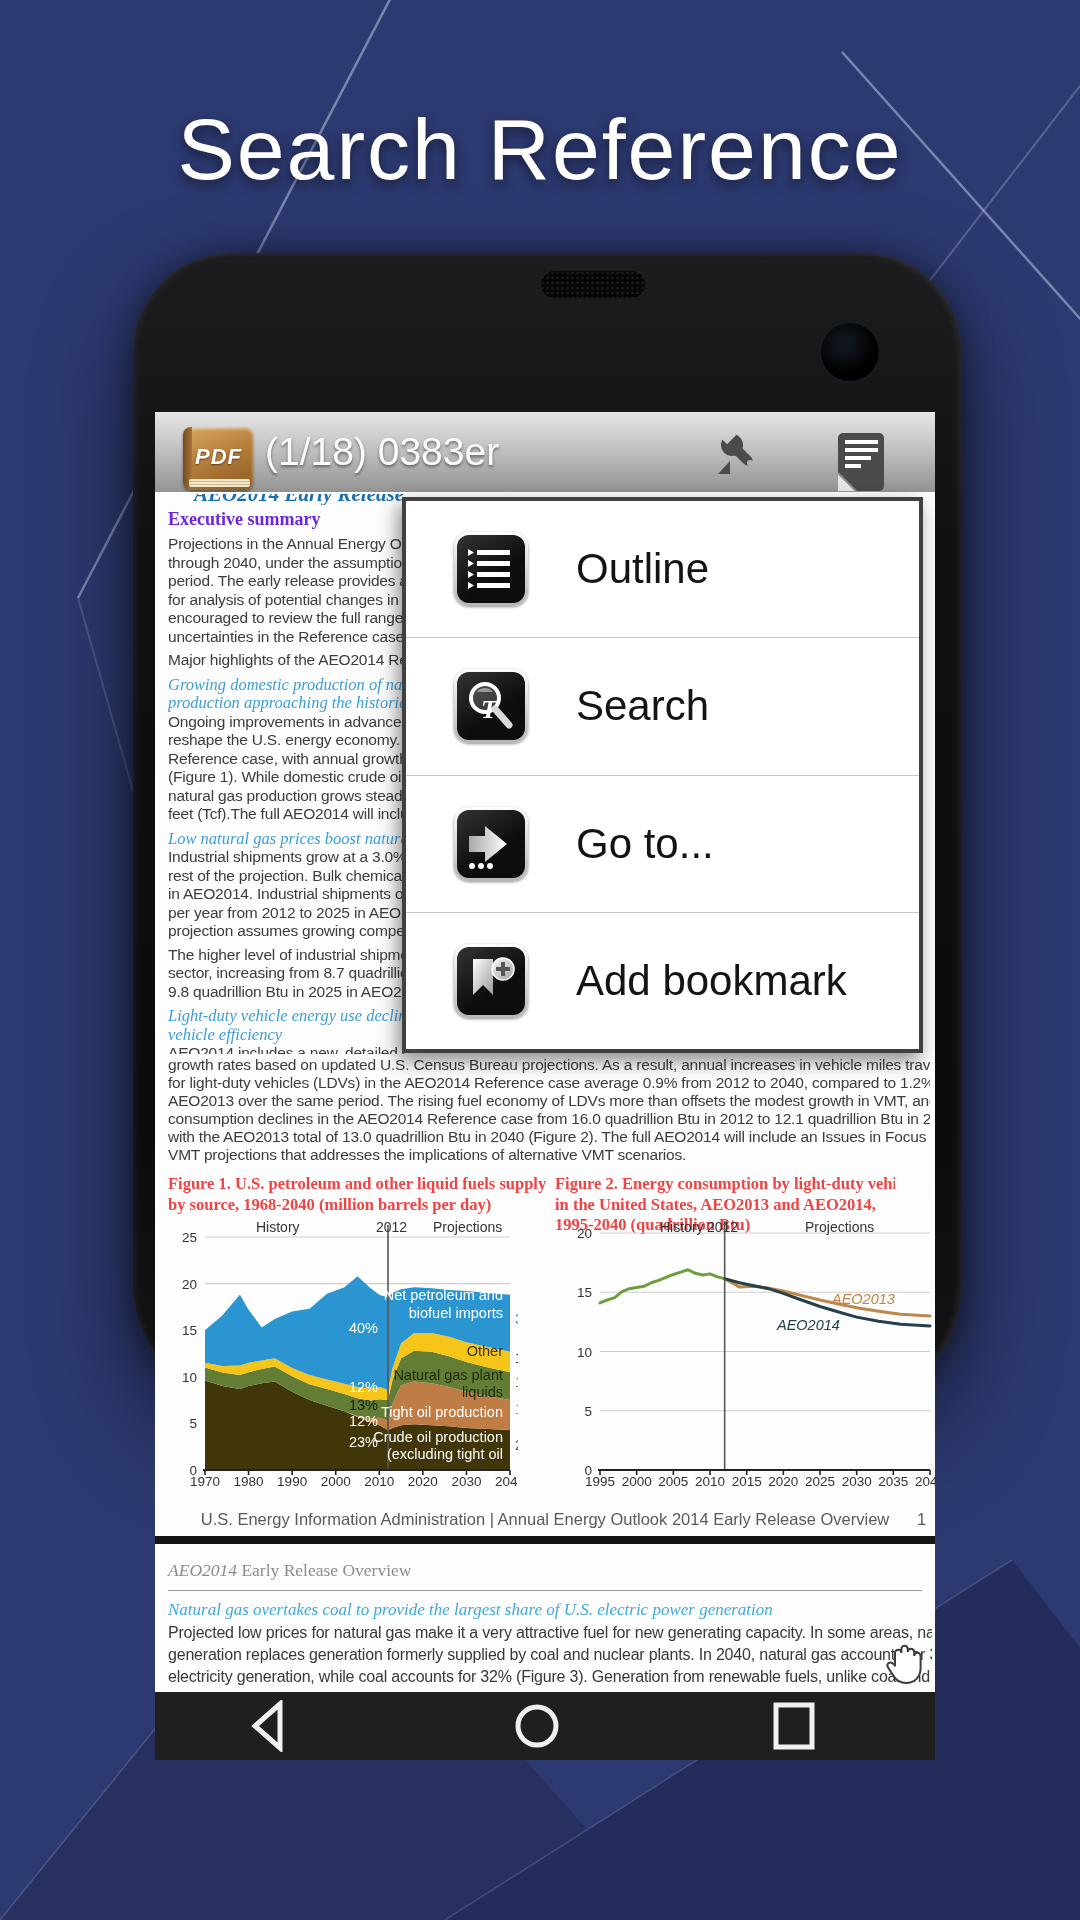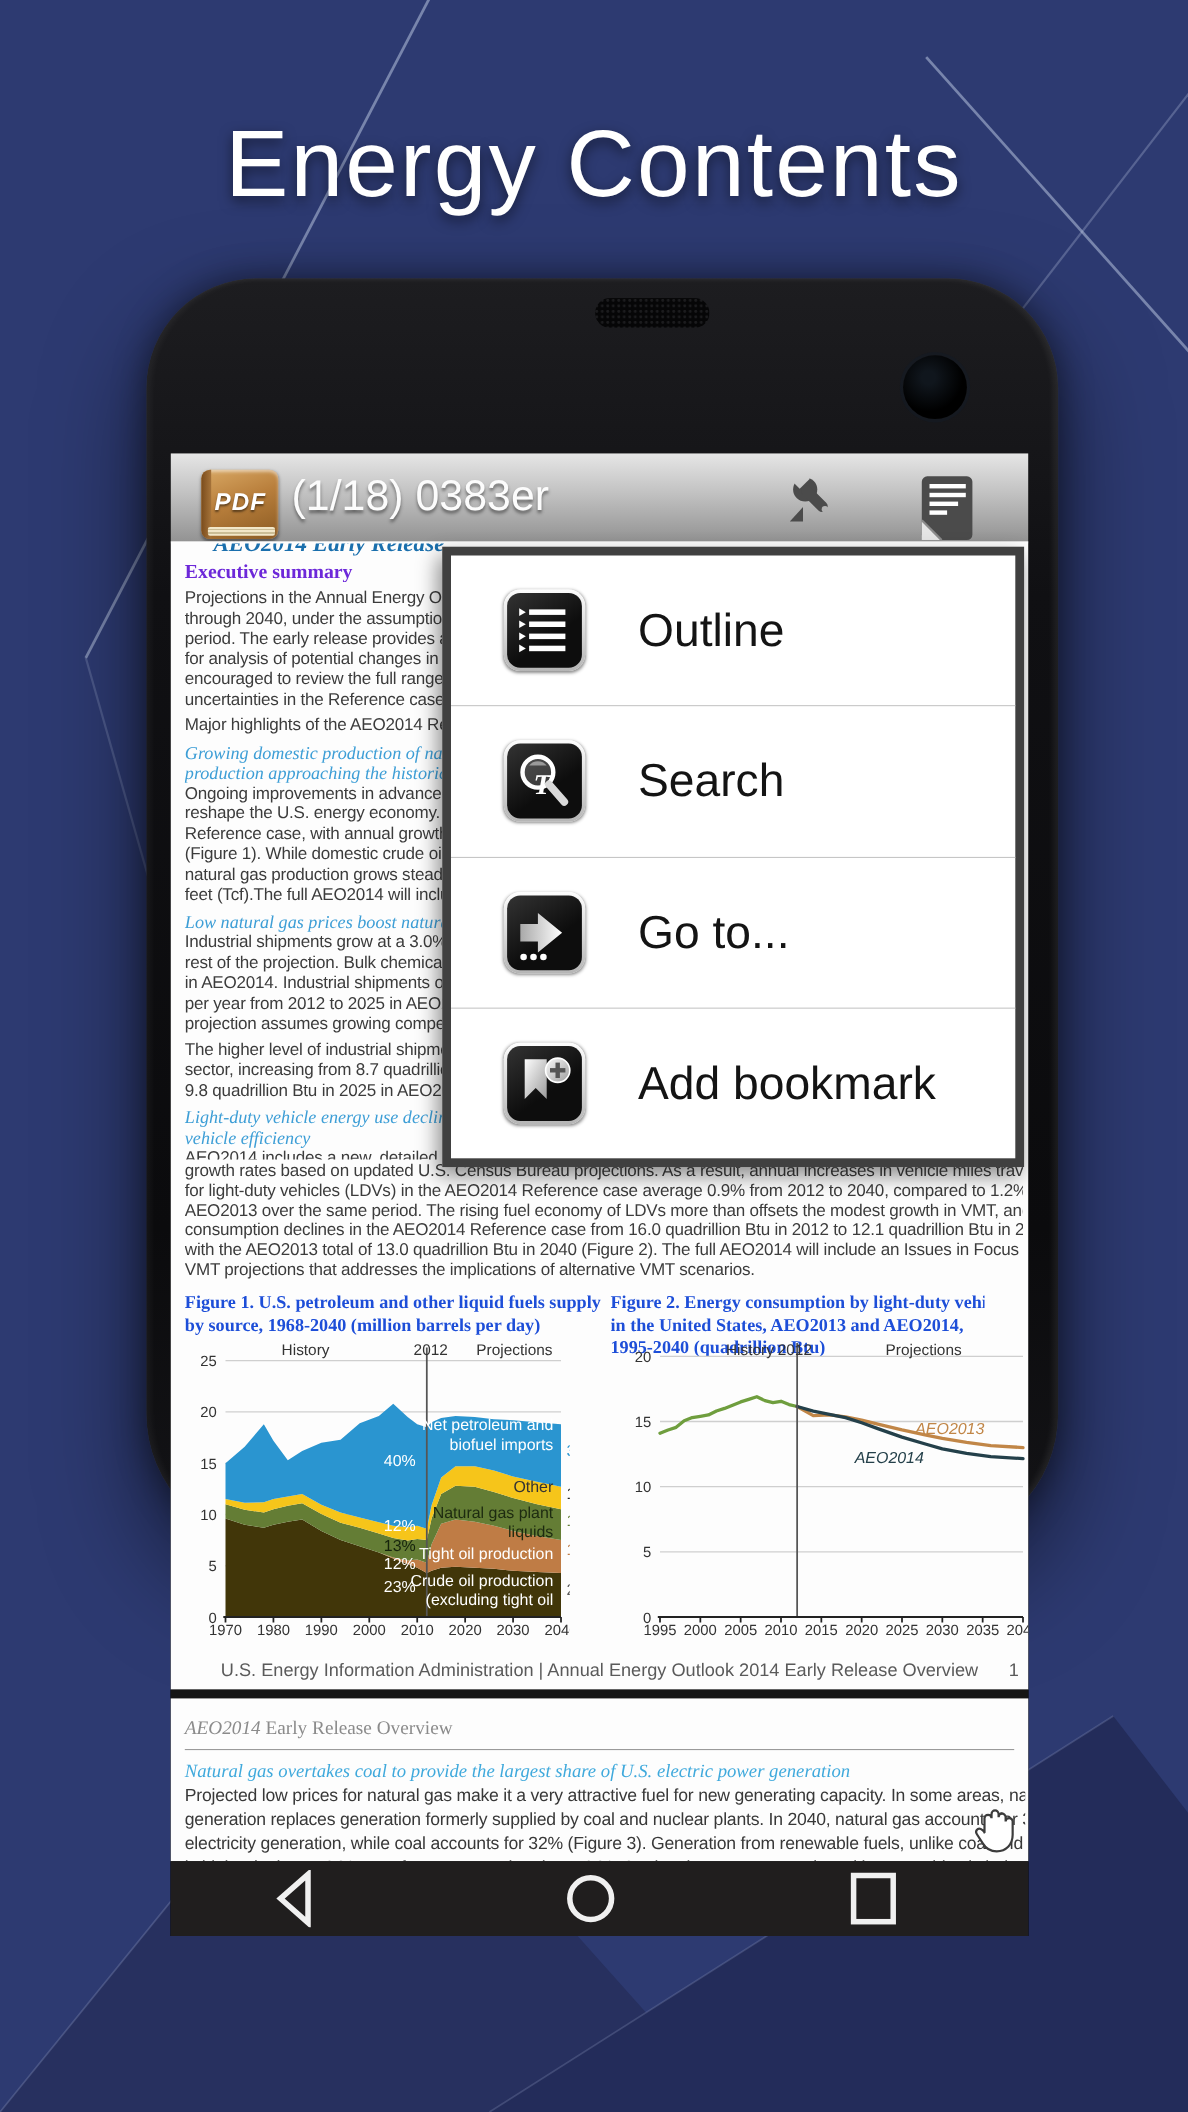--- a/index.html
+++ b/index.html
@@ -50,40 +50,40 @@
        font-size:18px;line-height:19px;margin:2px 0 6px;}
   .ln.hcut{font-family:"Liberation Serif",serif;font-weight:700;font-style:italic;color:#1a6fad;
        font-size:21px;line-height:21px;margin:-10px 0 5px;text-align:right;}
   .ln.h2{font-family:"Liberation Serif",serif;font-style:italic;color:#3d9ed6;
        font-size:16.5px;line-height:18.5px;margin-top:6px;}
   .ln.h2c{font-family:"Liberation Serif",serif;font-style:italic;color:#3d9ed6;
        font-size:16.5px;line-height:18.5px;}
   .paraB{position:absolute;left:13px;top:564px;width:762px;}
   .paraB .ln{font-size:15.5px;line-height:18px;color:#3c3c3c;letter-spacing:-.2px;}
   .cap{position:absolute;font-family:"Liberation Serif",serif;font-weight:700;
-       color:#1d4ed8;font-size:16.5px;line-height:20.5px;}
+       color:#ef4444;font-size:16.5px;line-height:20.5px;}
   .chart{position:absolute;}
   .chart text{font-family:"Liberation Sans",sans-serif;}
   .chart .tick{font-size:13.5px;fill:#333;}
   .chart .zl{font-size:14px;fill:#333;}
   .chart .lbl{font-size:14.5px;}
   .pg-footer{position:absolute;left:0;top:1018px;width:780px;text-align:center;
        color:#5a5a5a;font-size:16.5px;}
   .pg-num{position:absolute;left:762px;top:1018px;color:#5a5a5a;font-size:16.5px;}
   .p2-header{position:absolute;left:13px;top:16px;font-family:"Liberation Serif",serif;
        font-size:17.5px;color:#8b8b8b;}
   .p2-rule{position:absolute;left:13px;top:46px;width:754px;border-top:1.5px solid #9a9a9a;}
   .p2-heading{position:absolute;left:13px;top:56px;font-family:"Liberation Serif",serif;
        font-style:italic;font-size:17px;color:#3fa9dc;white-space:nowrap;}
   .p2-body{position:absolute;left:13px;top:78px;width:764px;}
   .p2-body .ln{font-size:16px;line-height:22px;color:#383838;letter-spacing:-.2px;}
   .hand{position:absolute;left:728px;top:1228px;z-index:6;}
   
   .menu{position:absolute;left:247px;top:85px;width:513px;height:548px;background:#fff;
-       border:8px solid #404040;box-shadow:-4px 8px 18px rgba(0,0,0,.45);z-index:5;
+       border:4px solid #404040;box-shadow:-4px 8px 18px rgba(0,0,0,.45);z-index:5;
        display:flex;flex-direction:column;}
   .menu-row{flex:1;display:flex;align-items:center;}
   .menu-row + .menu-row{border-top:1.5px solid #c6c6c6;}
   .mi-frame{width:68px;height:68px;margin-left:48px;border-radius:15px;padding:3px;
        background:linear-gradient(#fdfdfd,#b5b5b5);box-shadow:0 1px 3px rgba(0,0,0,.45);}
   .mi-inner{width:68px;height:68px;border-radius:12px;
        background:linear-gradient(145deg,#333 0%,#0d0d0d 60%);}
   .menu-label{margin-left:48px;font-size:42px;color:#141414;}
   
   .navbar{position:absolute;left:0;top:1280px;width:780px;height:68px;background:#201e1e;}
@@ -96,21 +96,21 @@
   <polygon points="0,1920 318,1528 668,1920" fill="#27305f"></polygon>
   <polygon points="445,1920 1012,1560 1080,1648 1080,1920" fill="#232c5a"></polygon>
   <line x1="0" y1="1920" x2="318" y2="1528" stroke="#aab5d8" stroke-width="1.5" opacity=".25"></line>
   <line x1="445" y1="1920" x2="1012" y2="1560" stroke="#aab5d8" stroke-width="1.5" opacity=".22"></line>
   <line x1="400" y1="-20" x2="78" y2="598" stroke="#c3cfe8" stroke-width="2.5" opacity=".5"></line>
   <line x1="78" y1="598" x2="352" y2="1560" stroke="#c3cfe8" stroke-width="2" opacity=".2"></line>
   <line x1="842" y1="52" x2="1092" y2="332" stroke="#c3cfe8" stroke-width="2.5" opacity=".5"></line>
   <line x1="1100" y1="60" x2="880" y2="345" stroke="#c3cfe8" stroke-width="2" opacity=".28"></line>
 </svg>
 
-<div class="hero-title">Energy Contents</div>
+<div class="hero-title">Search Reference</div>
 
 <div class="phone">
   <div class="earpiece"></div>
   <div class="camera"></div>
 
   <div class="screen">
 
     <div class="toolbar">
       <div class="pdf-book">
         <span>PDF</span>

